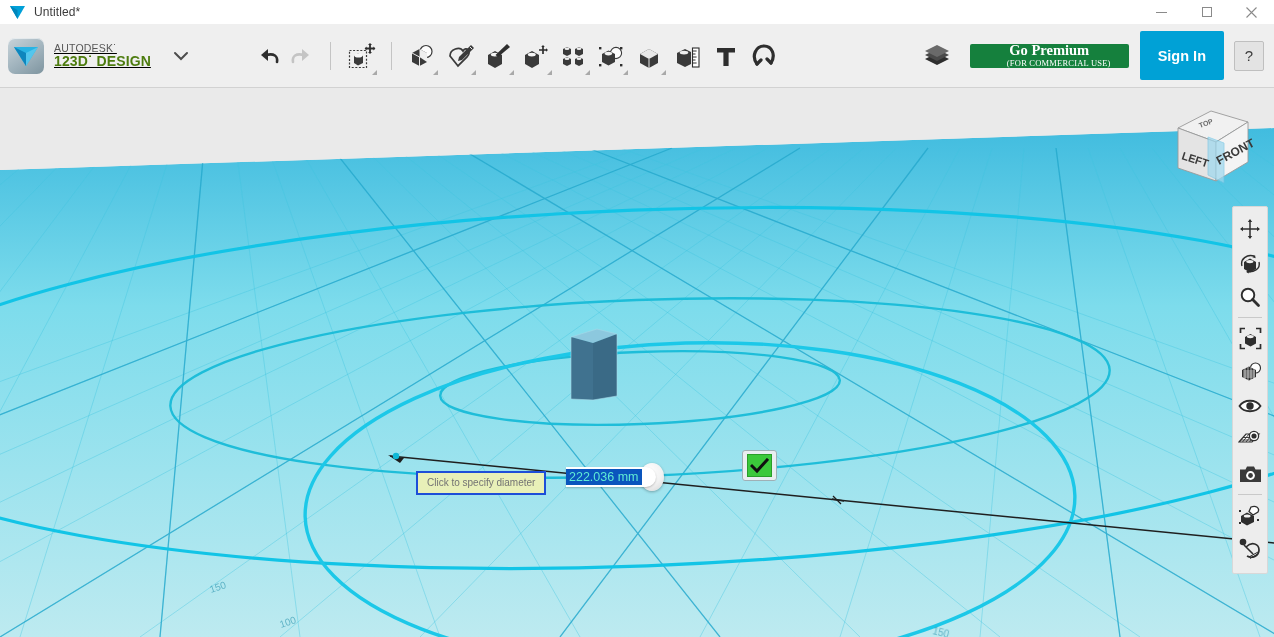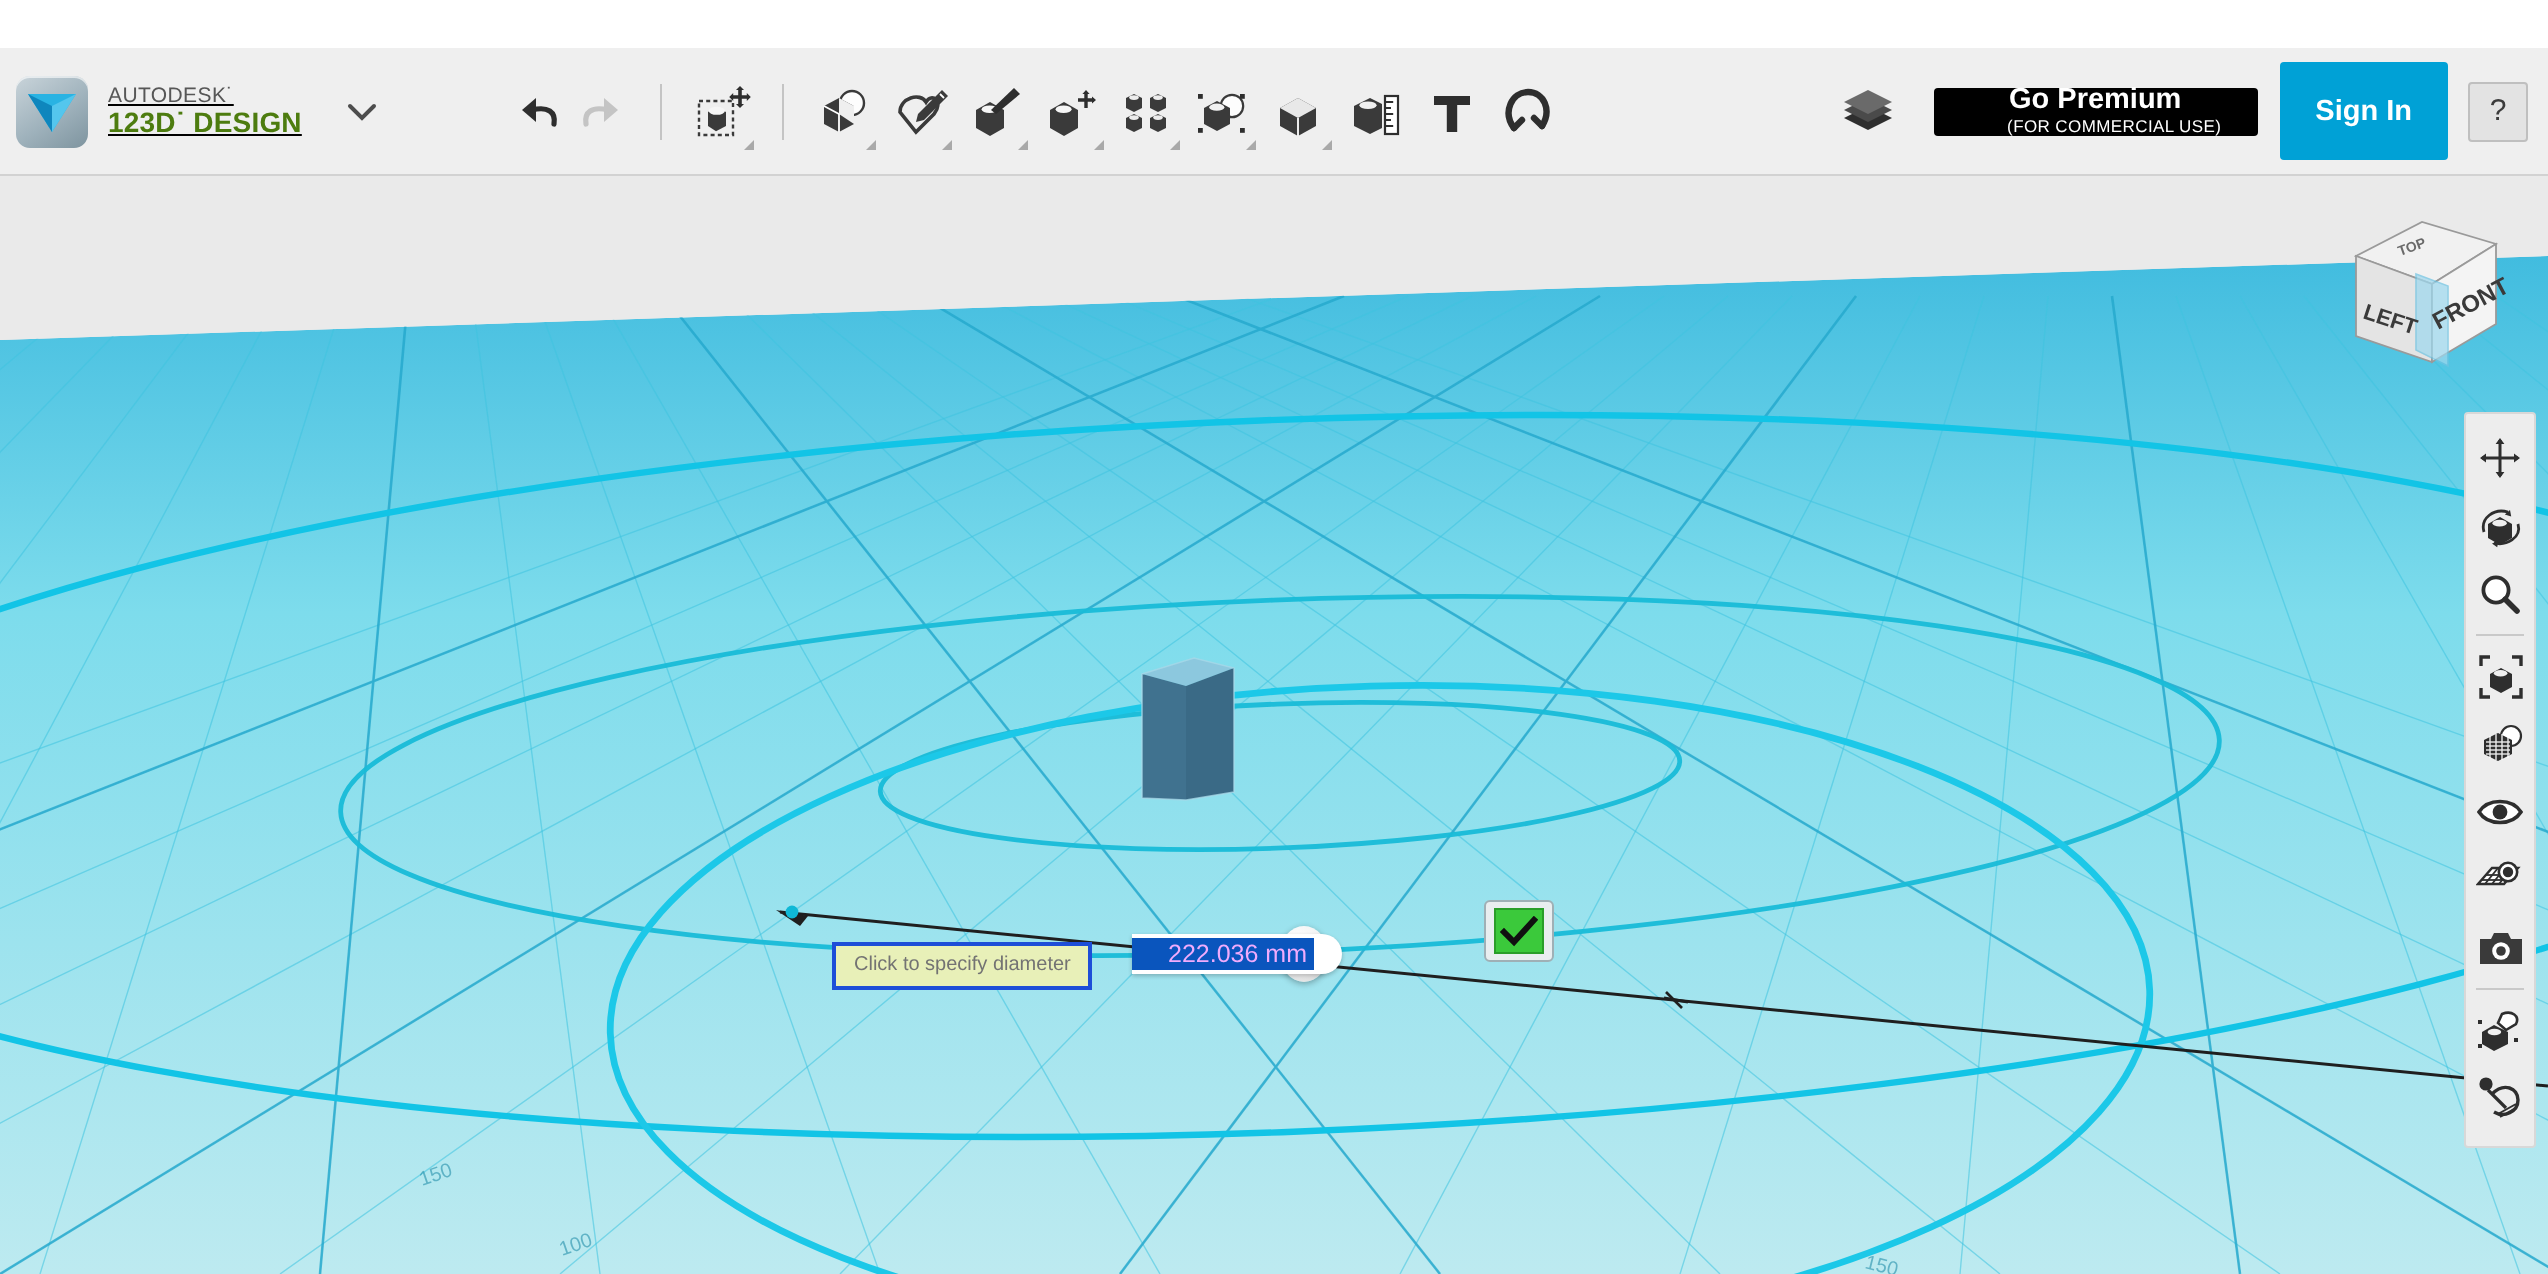--- a/index.html
+++ b/index.html
@@ -51,24 +51,25 @@
   }
   .tool-btn.has-menu::after {
     content: ""; position: absolute; right: 3px; bottom: 5px;
     border-left: 5px solid transparent; border-bottom: 5px solid #a9a9a9;
   }
   .tool-sep { width: 1px; height: 28px; background: #c4c4c4; margin: 0 11px; }
   .undo-btn { width: 34px; height: 40px; display:flex; align-items:center; justify-content:center; }
 
   .ribbon-right { margin-left: auto; display: flex; align-items: center; padding-right: 10px; }
   .btn-premium {
-    background: #000000; color: #fff; border: none; border-radius: 2px;
+    background: #15803d; color: #fff; border: none; border-radius: 2px;
     height: 24px; padding: 3px 18px 4px; margin-left: 14px;
     display: flex; flex-direction: column; align-items: center; justify-content: center;
     cursor: pointer;
+    font-family: Liberation Serif, serif;
   }
   .btn-premium .p1 { font-size: 14.5px; font-weight: bold; line-height: 1.15; }
   .btn-premium .p2 { font-size: 8.5px; letter-spacing: .2px; line-height: 1.1; padding-left: 19px; }
   .btn-signin {
     background: #00a1d6; color: #fff; border: none; border-radius: 2px;
     height: 49px; padding: 0 18px; margin-left: 11px;
     font-size: 14.5px; font-weight: bold; cursor: pointer;
   }
   .btn-help {
     background: #e3e3e3; color: #3b3b3b; border: 1px solid #bfbfbf; border-radius: 2px;
@@ -105,22 +106,22 @@
     padding: 4px 9px 5px; font-size: 10px; color: #737373;
     white-space: nowrap; z-index: 40;
   }
   .dim-field {
     position: absolute; left: 566px; top: 379px; height: 20px; z-index: 45;
     background: #ffffff; display: flex; align-items: center;
     border-radius: 0 10px 10px 0; padding-right: 14px;
     box-shadow: 0 1px 2px rgba(0,0,0,.22);
   }
   .dim-value {
-    background: #0a55bd; color: #f0abfc; font-size: 12.5px;
-    padding: 2px 4px 2px 18px; white-space: nowrap; line-height: 1;
+    background: #0a55bd; color: #5eead4; font-size: 12.5px;
+    padding: 2px 4px 2px 3px; white-space: nowrap; line-height: 1;
   }
   .dim-knob {
     position: absolute; left: 640px; top: 375px; width: 24px; height: 28px;
     border-radius: 50%;
     background: radial-gradient(circle at 35% 30%, #ffffff 0%, #f2f2f2 55%, #d5d5d5 100%);
     box-shadow: 0 1px 3px rgba(0,0,0,.3); z-index: 44;
   }
   .ok-btn {
     position: absolute; left: 742px; top: 362px; width: 35px; height: 31px;
     background: #e9eef0; border: 1px solid #9fb0b6; border-radius: 3px;
@@ -130,20 +131,42 @@
   .ok-inner {
     width: 25px; height: 23px; background: #3bc93b; border: 1px solid #2a9e2a;
     display: flex; align-items: center; justify-content: center;
   }
 </style>
 </head>
 <body>
 
 <div id="app">
 
+  <div class="titlebar">
+    <span class="tb-logo">
+      <svg width="15" height="13" viewBox="0 0 15 13">
+        <polygon points="0,0 15,0 7.5,13" fill="#00a0d8"></polygon>
+        <polygon points="0,0 7.5,13 7.5,4" fill="#0086bb"></polygon>
+      </svg>
+    </span>
+    <span class="tb-title">Untitled*</span>
+    <div class="tb-controls">
+      <div class="tb-btn">
+          <span class="tb-min"></span>
+        </div>
+      <div class="tb-btn">
+          <span class="tb-max"></span>
+        </div>
+      <div class="tb-btn close">
+        <svg width="11" height="11" viewBox="0 0 11 11">
+            <path d="M0.5,0.5 L10.5,10.5 M10.5,0.5 L0.5,10.5" stroke="currentColor" stroke-width="1.1" fill="none"></path>
+          </svg>
+      </div>
+    </div>
+  </div>
 
   <div class="ribbon">
 
     <div class="brand">
       <div class="brand-icon">
         <svg width="26" height="22" viewBox="0 0 26 22">
           <polygon points="1,2 25,2 13,21" fill="#29b3e3"></polygon>
           <polygon points="1,2 13,21 13,8" fill="#0f86bd"></polygon>
           <polygon points="25,2 13,21 13,8" fill="#54c6ed"></polygon>
         </svg>

